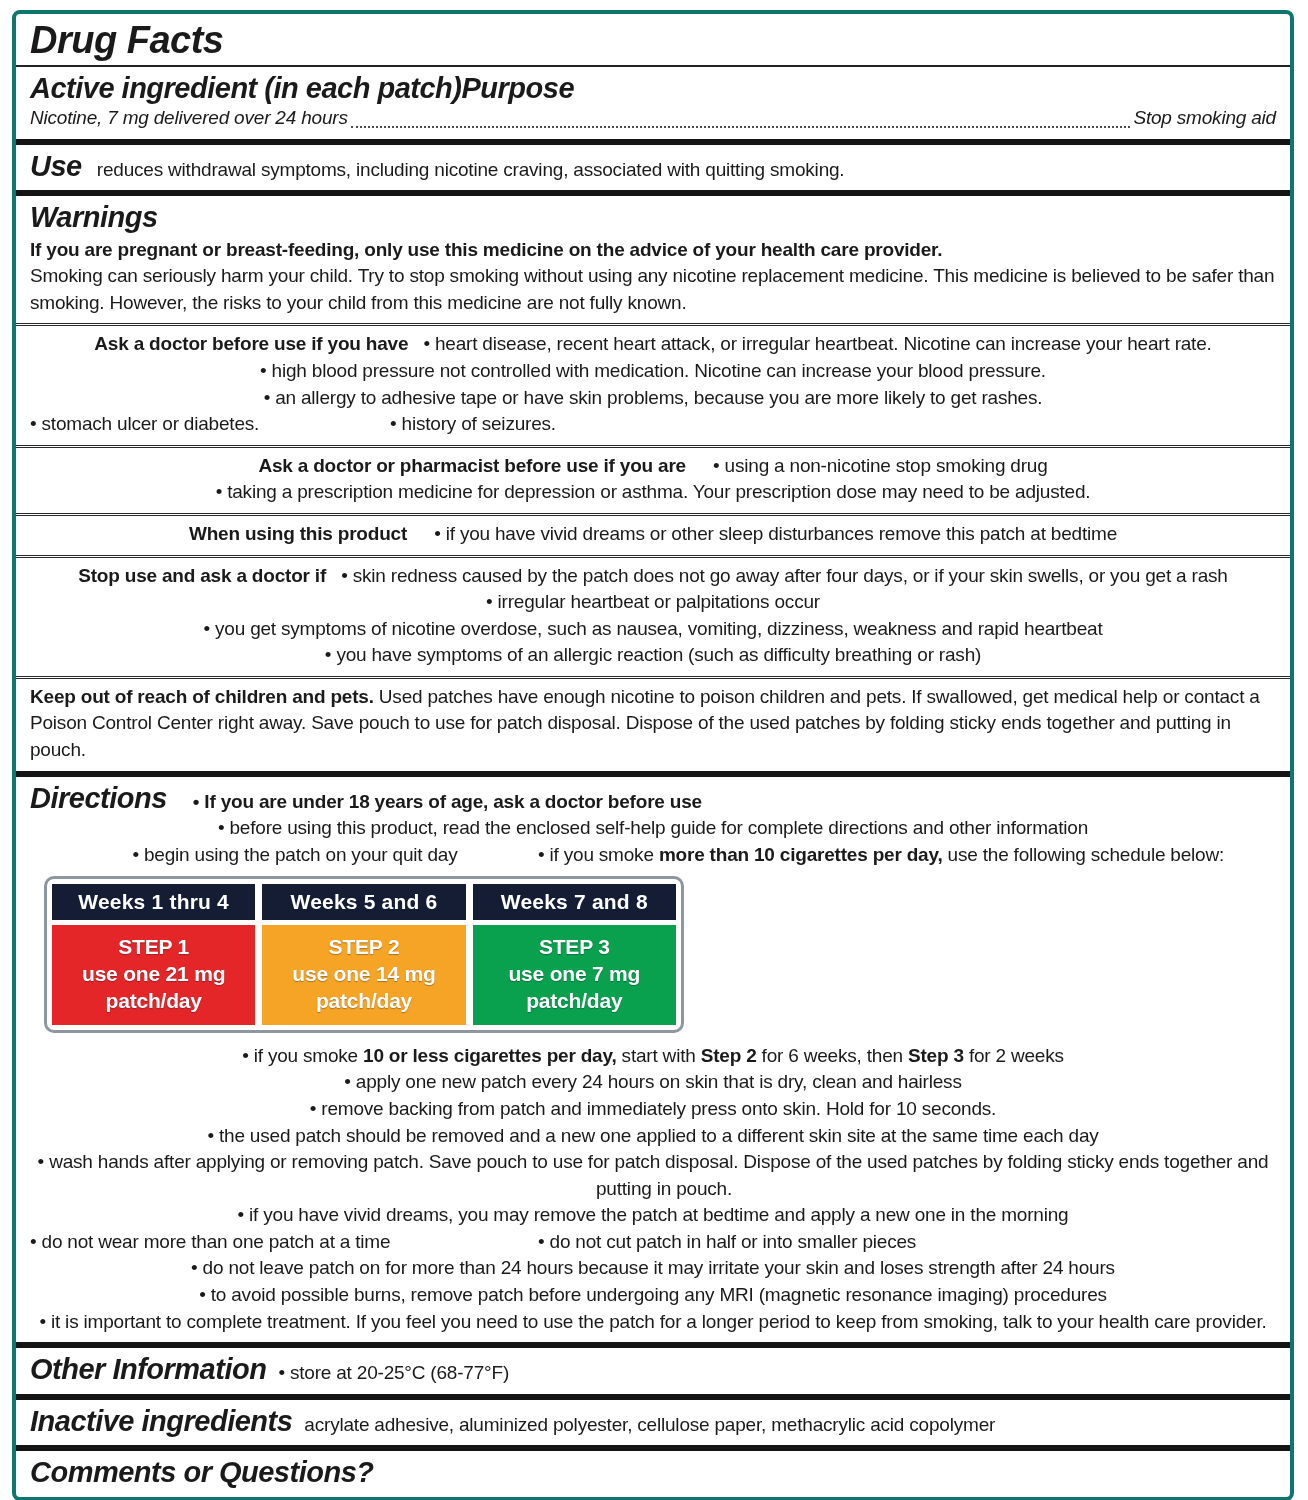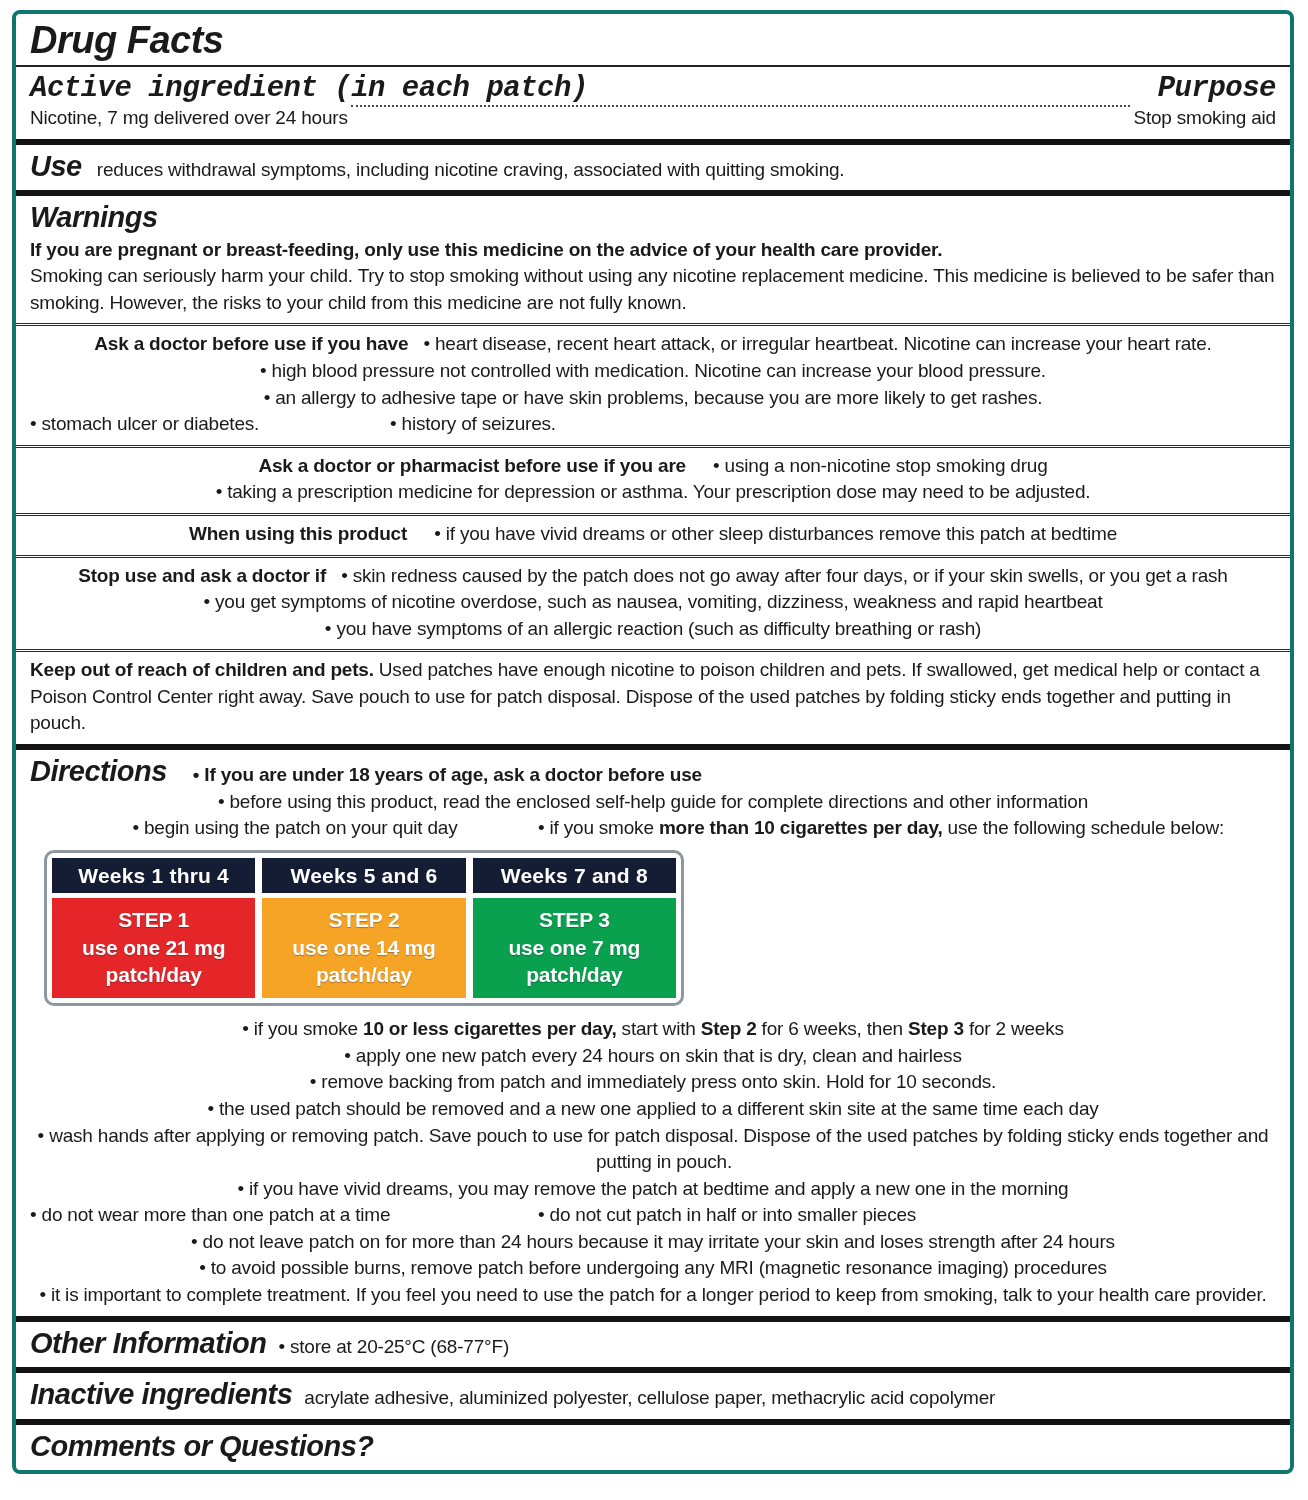--- a/index.html
+++ b/index.html
@@ -30,22 +30,22 @@
     letter-spacing: -0.5px;
   }
   .title-sec { padding-bottom: 2px; border-bottom: 2px solid #222; }
   .h-section {
     font-size: 29px;
     font-weight: bold;
     font-style: italic;
     line-height: 1.15;
     letter-spacing: -0.5px;
   }
-  .two-col { display: flex; justify-content: space-between; align-items: baseline; font-family: Liberation Mono, monospace; }
-  .leader-row { display: flex; align-items: flex-start; }
+  .two-col { display: flex; align-items: baseline; }
+  .leader-row { display: flex; align-items: flex-end; font-style: italic; }
   .leader { flex: 1; border-bottom: 2px dotted #4a4a4a; margin: 0 3px 4px 3px; min-width: 40px; }
   .runin { font-weight: bold; }
   .gap-s { margin-left: 10px; }
   .gap-m { margin-left: 22px; }
   .b { padding-left: 22px; text-indent: -22px; text-align: center; }
   .pair { display: flex; }
   .pair .w360 { width: 360px; }
   .pair .w500 { width: 508px; }
   .use-row .h-section { margin-right: 10px; }
   .bold { font-weight: bold; }
@@ -154,20 +154,21 @@
     </div>
   </div>
 
   <div class="sep-thin"></div>
 
   <div class="sec">
     <div class="b">
       <span class="runin">Stop use and ask a doctor if</span>
       <span class="gap-s">• skin redness caused by the patch does not go away after four days, or if your skin swells, or you get a rash</span>
     </div>
+    <div class="b">• irregular heartbeat or palpitations occur</div>
     <div class="b">• you get symptoms of nicotine overdose, such as nausea, vomiting, dizziness, weakness and rapid heartbeat</div>
     <div class="b">• you have symptoms of an allergic reaction (such as difficulty breathing or rash)</div>
   </div>
 
   <div class="sep-thin"></div>
 
   <div class="sec">
     <span class="runin">Keep out of reach of children and pets.</span>
     <span>Used patches have enough nicotine to poison children and pets. If swallowed, get medical help or contact a Poison Control Center right away. Save pouch to use for patch disposal. Dispose of the used patches by folding sticky ends together and putting in pouch.</span>
   </div>

